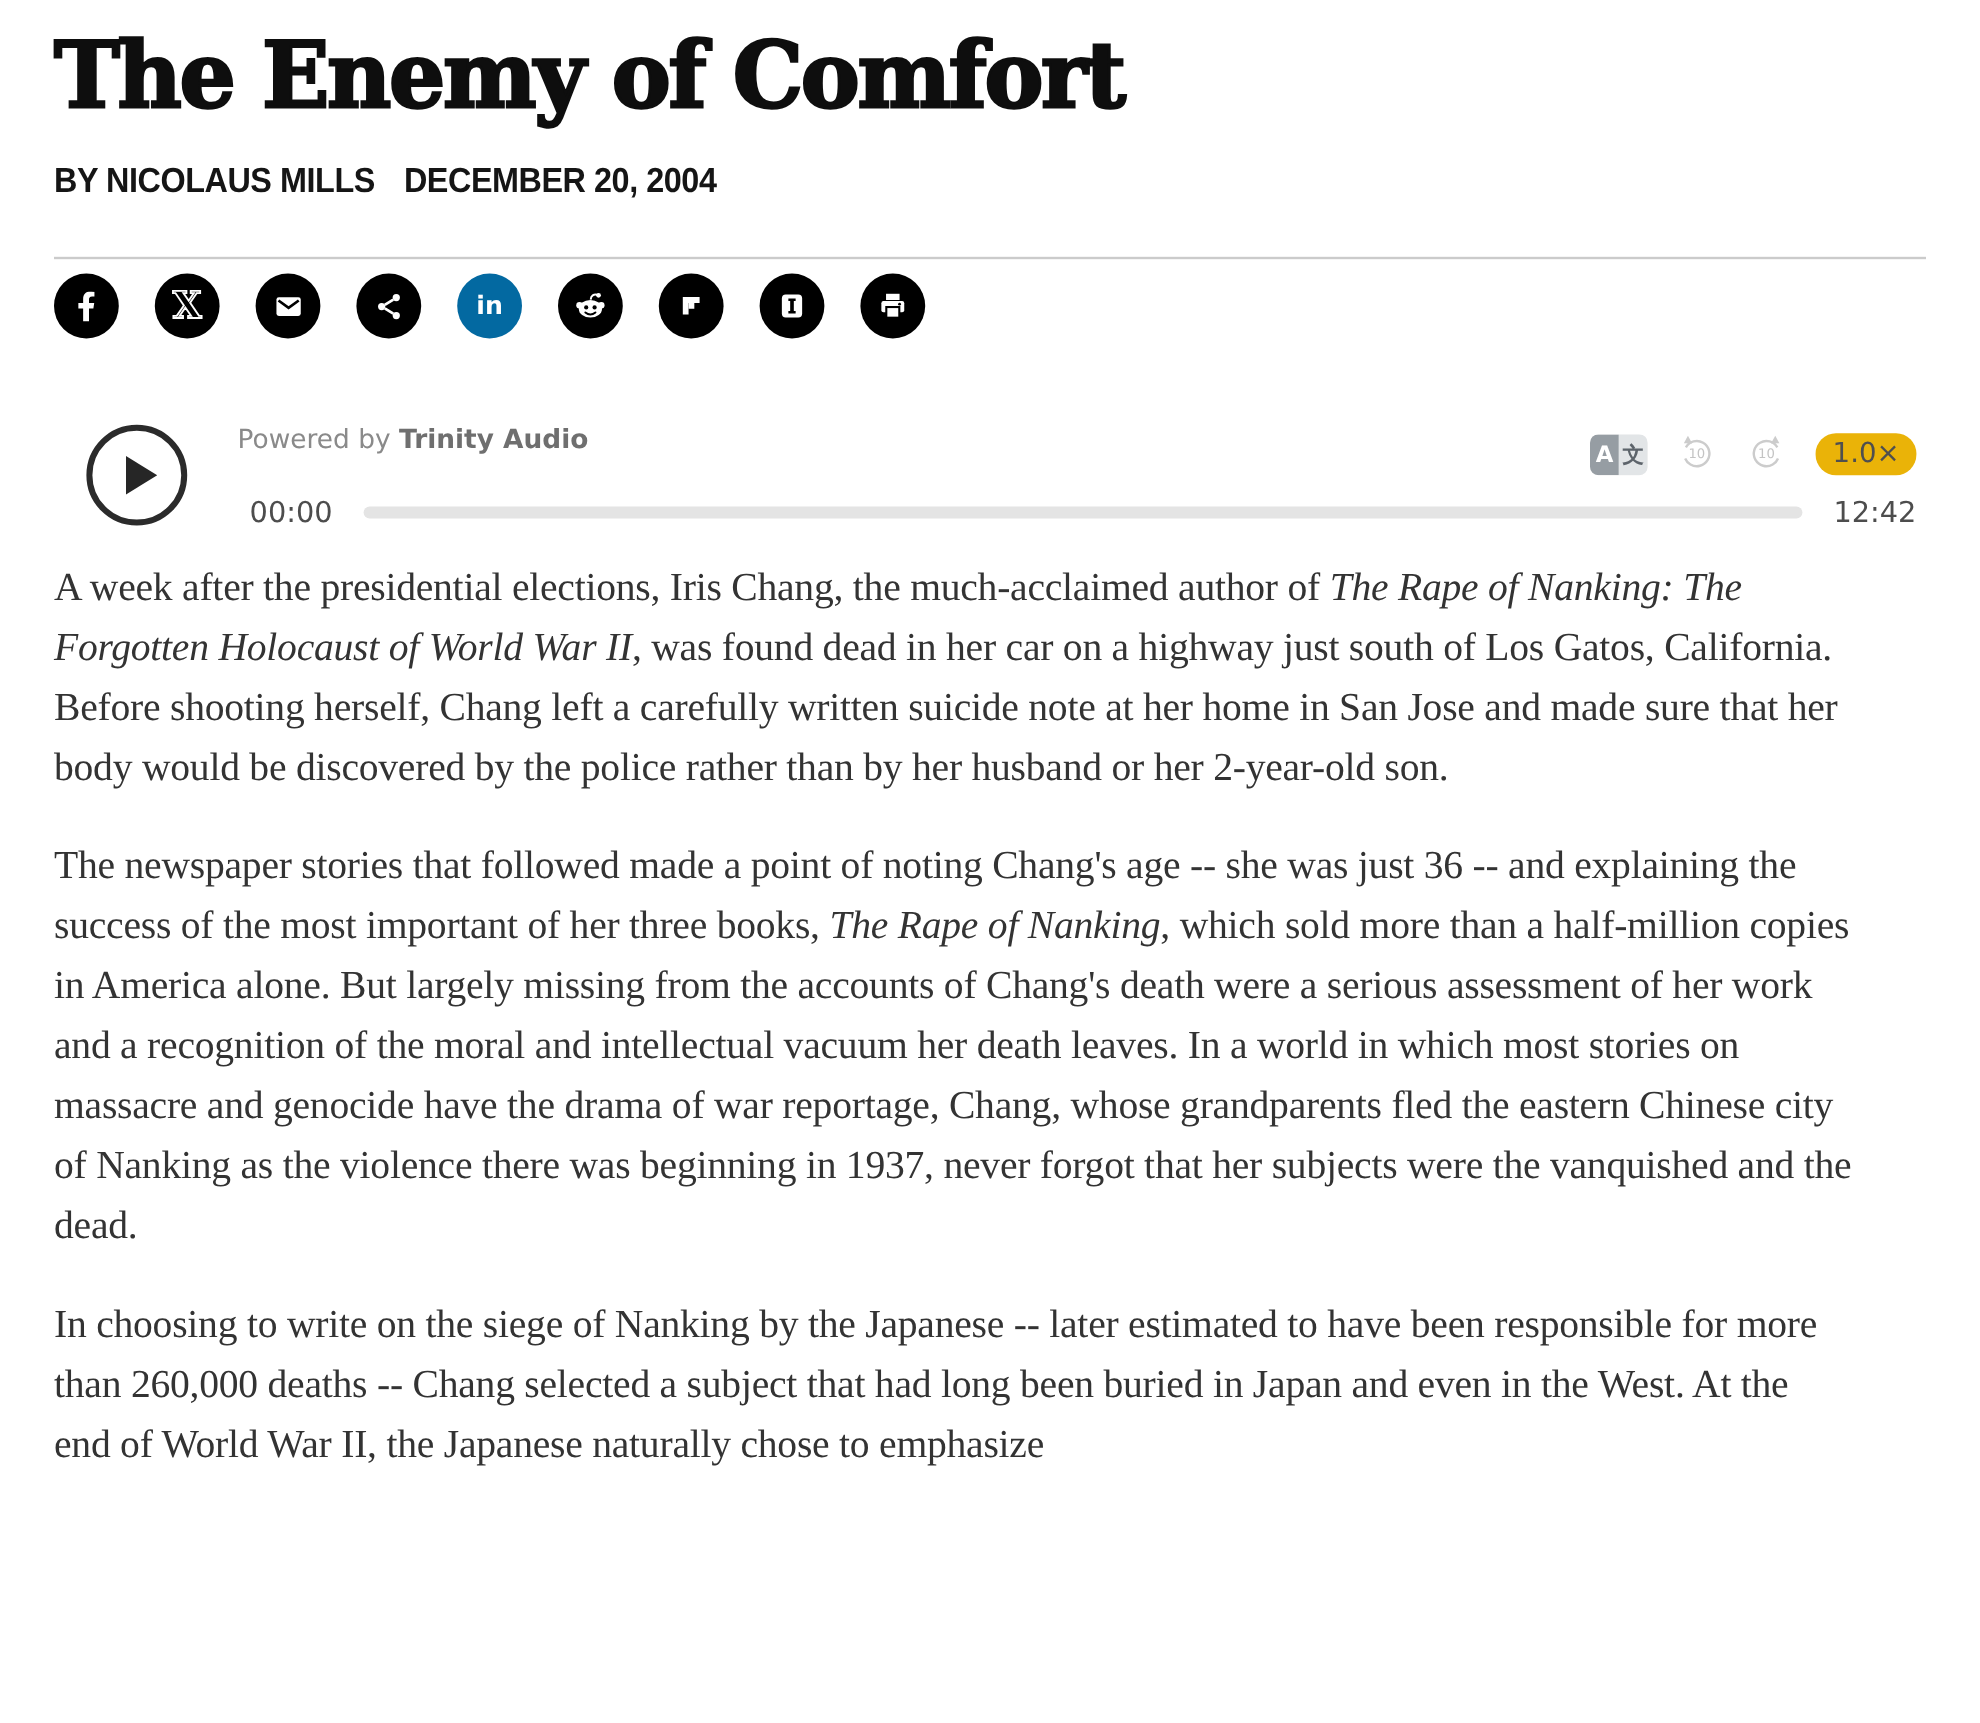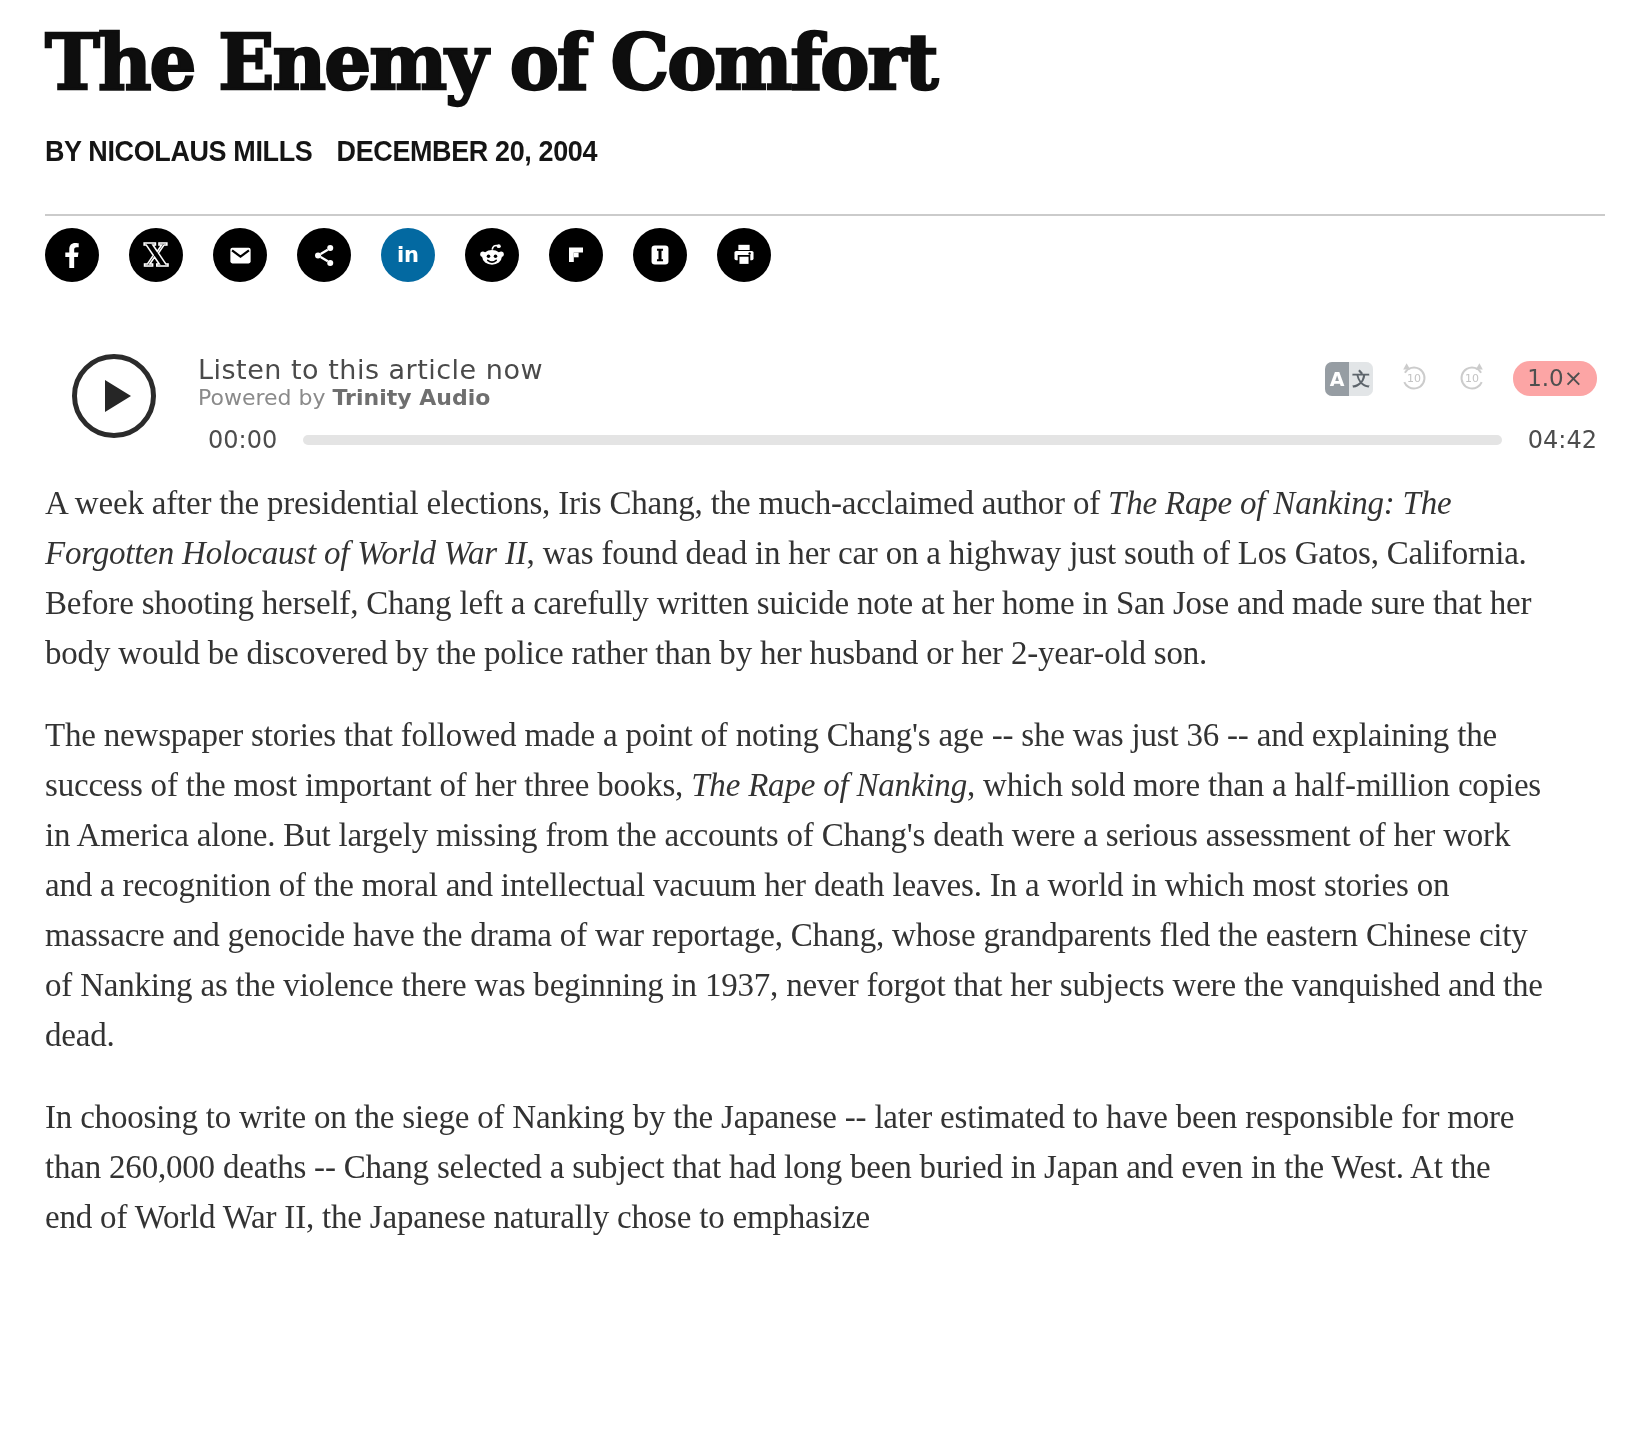--- a/index.html
+++ b/index.html
@@ -79,21 +79,21 @@
     display:flex; align-items:center; justify-content:center;
   }
   .t-right {
     width:24px; background:#e2e5e7; color:#5d646b;
     font-weight:700; font-size:18px;
     display:flex; align-items:center; justify-content:center;
   }
   .skip-btn { border:none; background:none; padding:0; cursor:pointer; display:block; }
   .speed-btn {
     border:none; cursor:pointer;
-    background:#fca5a5; color:#4f4f4f;
+    background:#eab308; color:#4f4f4f;
     font-family:"DejaVu Sans", sans-serif; font-size:23px;
     border-radius:17px; padding:4px 14px; line-height:1.2;
   }
 
   .player-timeline { display:flex; align-items:center; margin-top:16px; padding-left:10px; gap:26px; }
   .time-label { font-family:"DejaVu Sans", sans-serif; font-size:24px; color:#4d4d4d; flex:0 0 auto; }
   .progress-track {
     flex:1; height:10px; background:#e4e4e4; border-radius:6px;
     cursor:pointer; position:relative; overflow:hidden;
   }
@@ -202,21 +202,20 @@
     </div>
 
   <div class="audio-player">
     <button class="play-btn">
       <span class="play-tri"></span>
     </button>
 
     <div class="player-main">
       <div class="player-top">
         <div>
-          <div class="listen-label">Listen to this article now</div>
           <div class="powered">
             <span>Powered by</span>
             <b>Trinity Audio</b>
           </div>
         </div>
 
         <div class="player-controls">
           <button class="translate-btn">
             <span class="t-left">A</span>
             <span class="t-right">文</span>
@@ -242,21 +241,21 @@
 
           <button class="speed-btn">1.0×</button>
         </div>
       </div>
 
       <div class="player-timeline">
         <span class="time-label">00:00</span>
         <div class="progress-track">
           <div class="progress-fill" style="width: 0%;"></div>
         </div>
-        <span class="time-label">04:42</span>
+        <span class="time-label">12:42</span>
       </div>
     </div>
   </div>
 
   <div class="article-body" style="color: rgb(51, 51, 51);">
       <p><span>A week after the presidential elections, Iris Chang, the much-acclaimed author of </span><em>The Rape of Nanking: The Forgotten Holocaust of World War II</em><span>, was found dead in her car on a highway just south of Los Gatos, California. Before shooting herself, Chang left a carefully written suicide note at her home in San Jose and made sure that her body would be discovered by the police rather than by her husband or her 2-year-old son.</span></p>
       <p><span>The newspaper stories that followed made a point of noting Chang's age -- she was just 36 -- and explaining the success of the most important of her three books, </span><em>The Rape of Nanking</em><span>, which sold more than a half-million copies in America alone. But largely missing from the accounts of Chang's death were a serious assessment of her work and a recognition of the moral and intellectual vacuum her death leaves. In a world in which most stories on massacre and genocide have the drama of war reportage, Chang, whose grandparents fled the eastern Chinese city of Nanking as the violence there was beginning in 1937, never forgot that her subjects were the vanquished and the dead.</span></p>
       <p><span>In choosing to write on the siege of Nanking by the Japanese -- later estimated to have been responsible for more than 260,000 deaths -- Chang selected a subject that had long been buried in Japan and even in the West. At the end of World War II, the Japanese naturally chose to emphasize</span></p>
     </div>
 

